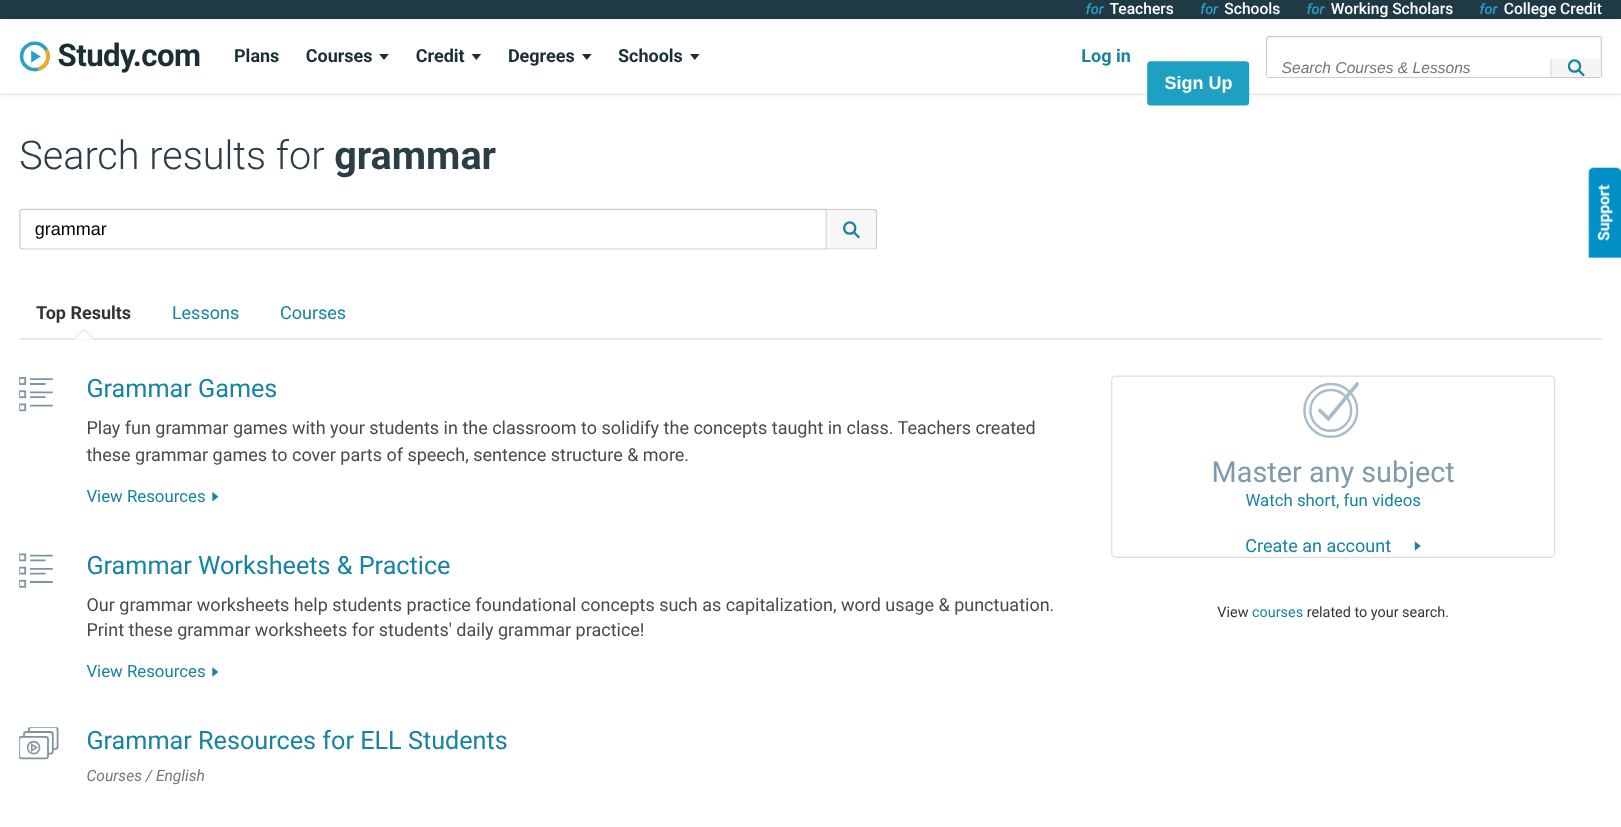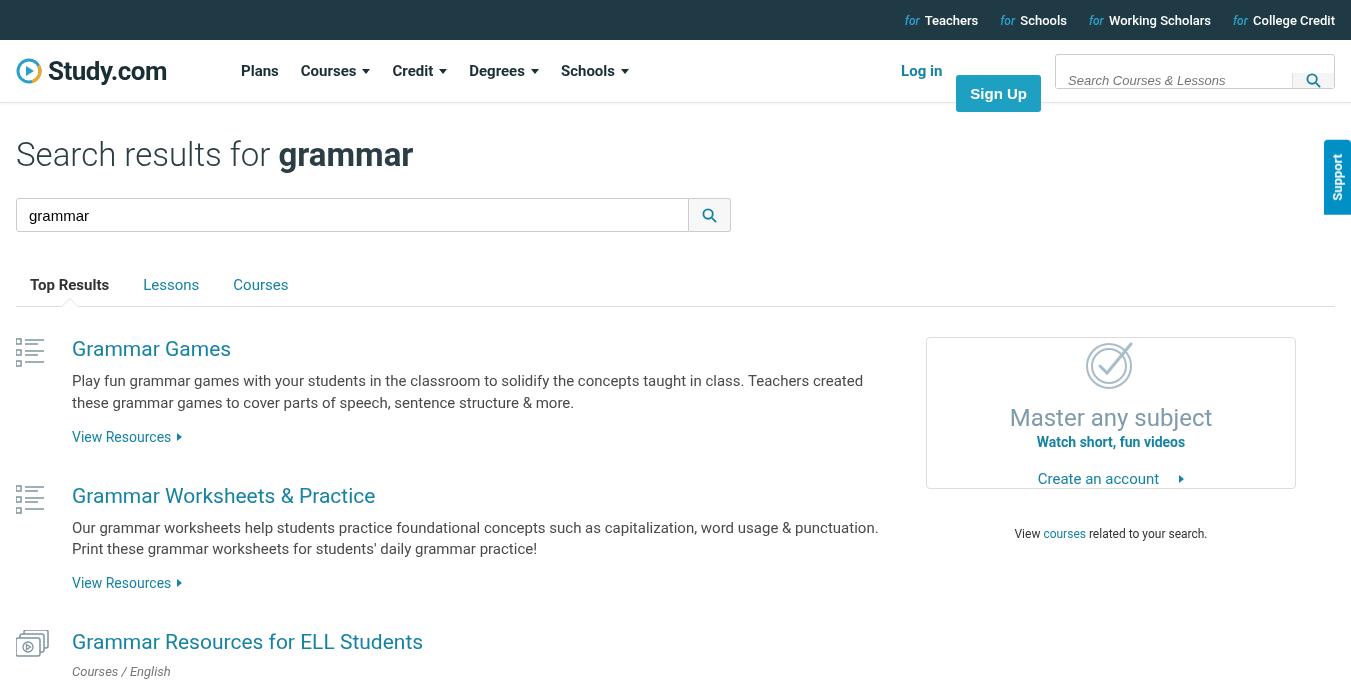--- a/index.html
+++ b/index.html
@@ -1,23 +1,23 @@
 <!DOCTYPE html>
 <html><head>
 <meta charset="utf-8">
 <style>
 * { margin: 0; padding: 0; box-sizing: border-box; }
 body { font-family: -apple-system, BlinkMacSystemFont, "Segoe UI", Roboto, "Helvetica Neue", Arial, sans-serif; color: #333; background: #fff; }
-.topbar { background: #1f3a44; height: 40px; display: flex; justify-content: flex-end; align-items: center; padding: 0 16px; gap: 22px; }
+.topbar { background: #1f3a44; height: 16px; display: flex; justify-content: flex-end; align-items: center; padding: 0 16px; gap: 22px; }
 .topbar a { color: #fff; text-decoration: none; font-size: 13px; font-weight: 500; }
 .topbar .for { color: #2aa0c8; font-style: italic; margin-right: 2px; font-size: 12px; }
 .mainnav { background: #fff; height: 63px; display: flex; align-items: center; padding: 0 16px; border-bottom: 1px solid #e5e5e5; box-shadow: 0 1px 3px rgba(0,0,0,0.05); }
 .logo { display: flex; align-items: center; gap: 6px; margin-right: 28px; }
 .logo-text { font-size: 26px; font-weight: 700; color: #1a2e35; letter-spacing: -0.5px; }
-.navlinks { display: flex; gap: 22px; margin-left: 46px; }
+.navlinks { display: flex; gap: 22px; }
 .navlinks a { color: #1a2e35; font-weight: 700; font-size: 15px; text-decoration: none; display: inline-flex; align-items: center; gap: 4px; }
 .chev { display: inline-block; width: 0; height: 0; border-left: 4px solid transparent; border-right: 4px solid transparent; border-top: 5px solid #1a2e35; margin-left: 2px; }
 .nav-right { margin-left: auto; display: flex; align-items: center; gap: 14px; }
 .login { color: #1683a3; font-weight: 700; font-size: 15px; text-decoration: none; }
 .signup { background: #1ea0c3; color: #fff; border: none; padding: 10px 14px; font-size: 15px; font-weight: 600; border-radius: 3px; cursor: pointer; margin-top: 45px; }
 .headsearch { display: flex; border: 1px solid #ccc; border-radius: 3px; height: 35px; width: 280px; align-items: flex-end; }
 .headsearch input { border: none; outline: none; padding: 0 12px; flex: 1; font-size: 13px; font-style: italic; color: #888; }
 .headsearch button { border: none; background: #f5f5f5; width: 42px; border-left: 1px solid #ddd; cursor: pointer; display: flex; align-items: center; justify-content: center; }
 .content { padding: 32px 16px 0 16px; max-width: 1351px; }
 .page-title { font-size: 33px; font-weight: 300; color: #2c3e45; margin-bottom: 24px; }
@@ -34,21 +34,21 @@
 .results-col { flex: 1; max-width: 870px; }
 .result { display: flex; gap: 22px; margin-bottom: 38px; padding-left: 0; }
 .result-icon { width: 34px; flex-shrink: 0; color: #7f94a0; }
 .result h3 { color: #1683a3; font-size: 21px; font-weight: 400; margin-bottom: 10px; }
 .result p { color: #4a4a4a; font-size: 15px; line-height: 1.45; margin-bottom: 12px; }
 .view-res { color: #1683a3; font-size: 14px; text-decoration: none; display: inline-flex; align-items: center; gap: 6px; }
 .bread { color: #777; font-size: 13px; font-style: italic; }
 .side-col { width: 370px; flex-shrink: 0; }
 .promo { border: 1px solid #ddd; border-radius: 4px; text-align: center; }
 .promo h2 { color: #7f9aab; font-size: 24px; font-weight: 400; margin-top: 10px; }
-.promo .sub { color: #1683a3; font-size: 14px; margin-top: 2px; font-weight: bold; }
+.promo .sub { color: #1683a3; font-size: 14px; margin-top: 2px; }
 .promo .cta { color: #1683a3; font-size: 15px; margin-top: 20px; text-decoration: none; display: inline-flex; align-items: center; gap: 20px; }
 .related { text-align: center; margin-top: 38px; font-size: 12px; color: #333; }
 .related a { color: #1683a3; text-decoration: none; }
 .support { position: fixed; right: 0; top: 140px; background: #0090c5; color: #fff; writing-mode: vertical-rl; transform: rotate(180deg); padding: 14px 6px; font-size: 13px; font-weight: 700; border-radius: 0 0 4px 4px; cursor: pointer; }
 .search-icon-svg { width: 15px; height: 15px; }
 .caret-r { display: inline-block; width: 0; height: 0; border-top: 4px solid transparent; border-bottom: 4px solid transparent; border-left: 5px solid currentColor; }
 </style>
 </head>
 <body>
 

